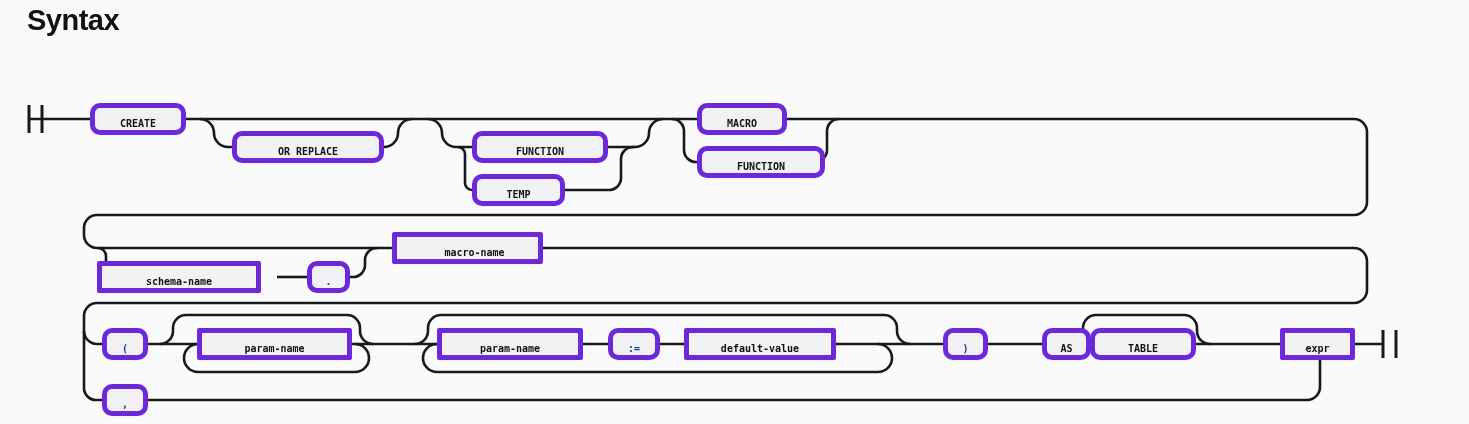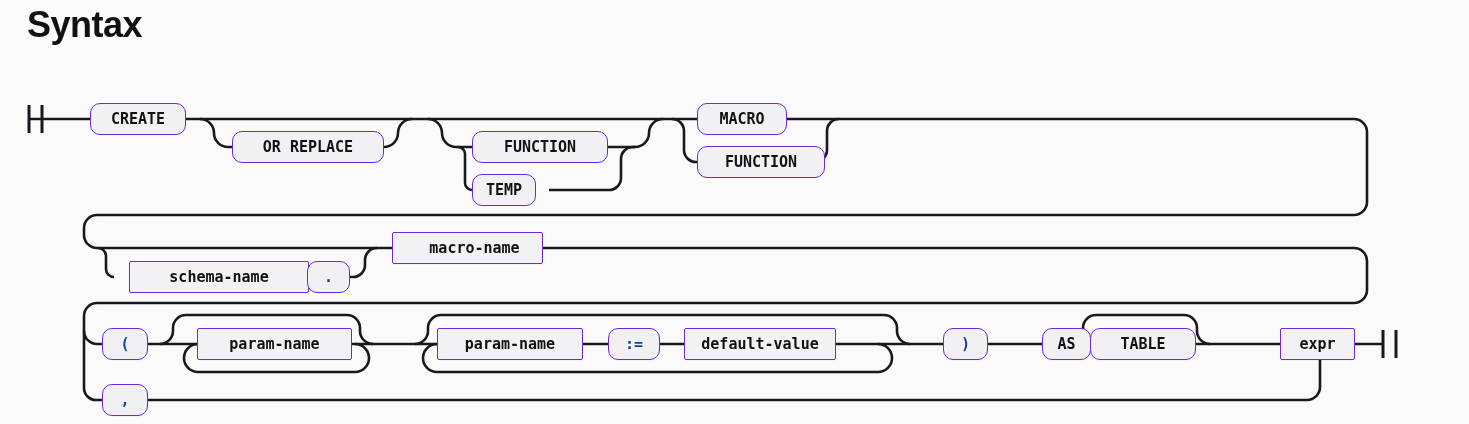--- a/index.html
+++ b/index.html
@@ -1,24 +1,24 @@
 <!DOCTYPE html>
 <html style="--op-color: #14409a;"><head>
 <meta charset="utf-8">
 <style>
   html,body{margin:0;padding:0;}
   body{background:#fafafa;font-family:"Liberation Sans",sans-serif;}
   .stage{position:relative;width:1469px;height:424px;background:#fafafa;overflow:hidden;}
-  .page-title{position:absolute;left:27px;top:4px;font-size:36px;font-weight:700;
+  .page-title{position:absolute;left:27px;top:4px;font-size:29px;font-weight:700;
     letter-spacing:-0.5px;color:#101114;font-family:"Liberation Sans",sans-serif;}
   svg.rails{position:absolute;left:0;top:0;}
   .node{position:absolute;height:32px;line-height:31px;text-align:center;
-    box-sizing:border-box;background:#f1f1f3;border:1px solid #6d28d9;
+    box-sizing:border-box;background:#f1f1f3;border:5px solid #6d28d9;
     font-family:"DejaVu Sans Mono","Liberation Mono",monospace;
-    font-size:15px;font-weight:700;color:#101114;white-space:nowrap;
+    font-size:10px;font-weight:700;color:#101114;white-space:nowrap;
     box-shadow:0 1px 1px rgba(0,0,0,0.03);}
   .kw{border-radius:10px;}
   .op{border-radius:10px;color:var(--op-color,#14409a);}
   .nt{border-radius:2px;background:#f2f2f4;}
 </style>
 </head>
 <body style="background: rgb(250, 250, 250);">
 
 <div class="stage">
   <div class="page-title">Syntax</div>
@@ -62,25 +62,25 @@
     <path d="M437,344 A14,14 0 0 0 423,358 A14,14 0 0 0 437,372 H878 A14,14 0 0 0 892,358 A14,14 0 0 0 878,344"></path>
 
     <path d="M1070,344 a13,13 0 0 0 13,-13 V328 a13,13 0 0 1 13,-13 H1184 a13,13 0 0 1 13,13 V331 a13,13 0 0 0 13,13"></path>
 
     <path d="M1383,330 V358 M1396,330 V358" stroke-width="3"></path>
   </svg>
 
   <div class="node kw" style="left:90px;top:103px;width:96px;">CREATE</div>
   <div class="node kw" style="left:232px;top:131px;width:152px;">OR REPLACE</div>
   <div class="node kw" style="left:472px;top:131px;width:136px;">FUNCTION</div>
-  <div class="node kw" style="left:472px;top:174px;width:64px;">TEMP</div>
+  <div class="node kw" style="left:472px;top:174px;width:93px;">TEMP</div>
   <div class="node kw" style="left:697px;top:103px;width:90px;">MACRO</div>
   <div class="node kw" style="left:697px;top:146px;width:128px;">FUNCTION</div>
 
-  <div class="node nt" style="left:129px;top:261px;width:180px;">schema-name</div>
+  <div class="node nt" style="left:97px;top:261px;width:164px;">schema-name</div>
   <div class="node op" style="left:307px;top:261px;width:43px;">.</div>
   <div class="node nt" style="left:392px;top:232px;width:151px;padding-left:14px;">macro-name</div>
 
   <div class="node op" style="left:102px;top:328px;width:46px;">(</div>
   <div class="node nt" style="left:197px;top:328px;width:155px;">param-name</div>
   <div class="node nt" style="left:437px;top:328px;width:146px;">param-name</div>
   <div class="node op" style="left:608px;top:328px;width:52px;">:=</div>
   <div class="node nt" style="left:684px;top:328px;width:152px;">default-value</div>
   <div class="node op" style="left:943px;top:328px;width:45px;">)</div>
   <div class="node kw" style="left:1013px;top:328px;width:49px;margin-left:29px;">AS</div>

